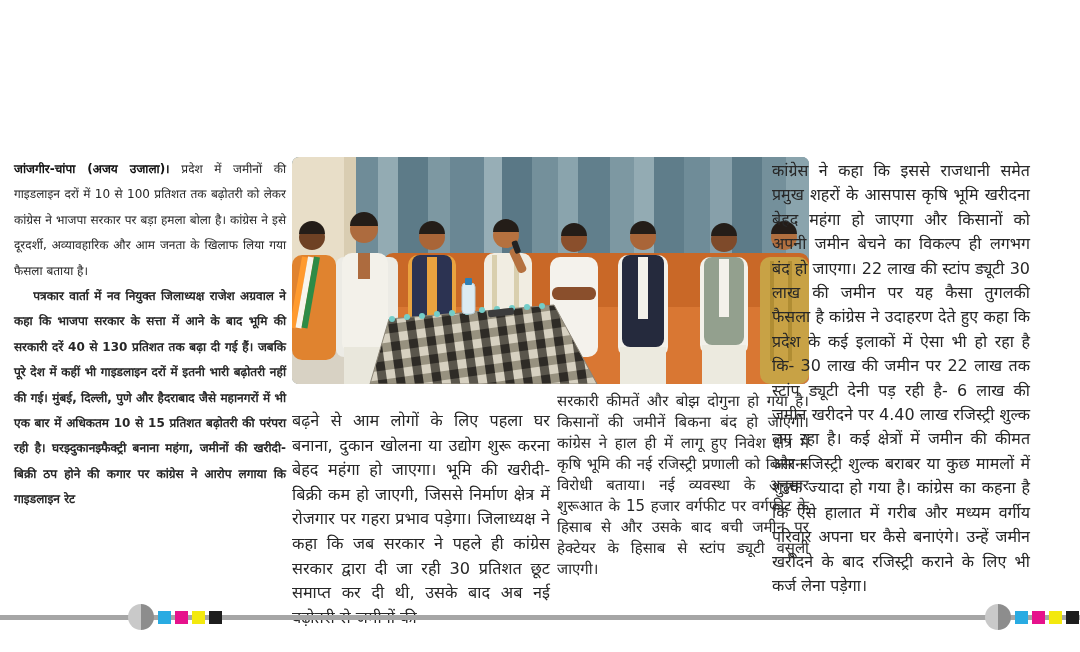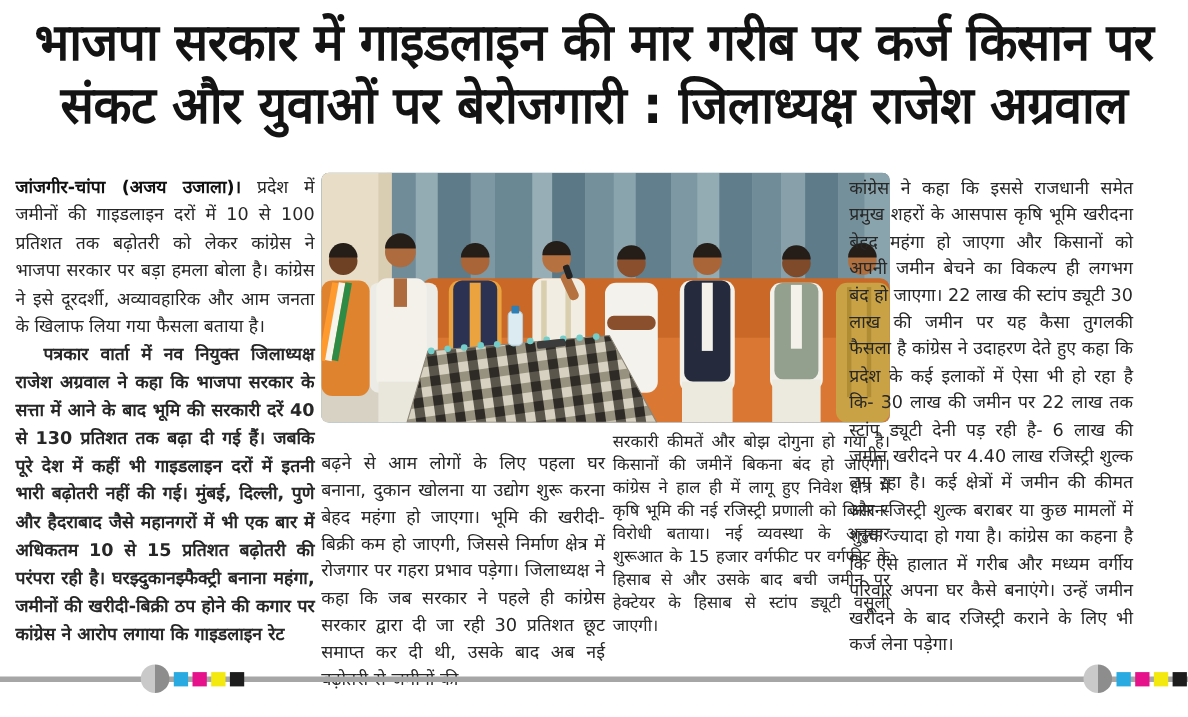--- a/index.html
+++ b/index.html
@@ -8,21 +8,21 @@
     font-family:"DejaVu Sans","Liberation Sans",sans-serif;color:#222;
   }
   .headline{
     position:absolute;top:10px;left:8px;width:1064px;margin:0;
     text-align:center;font-weight:800;color:#131313;
     font-size:45px;line-height:57px;letter-spacing:-0.5px;
   }
   .headline span{display:block;transform:scaleY(1.04);}
   .col{position:absolute;text-align:justify;color:#272727;}
   .col p{margin:0;padding:0;}
-  .col1{left:14px;top:157px;width:272px;font-size:16px;line-height:25.4px;}
+  .col1{left:14px;top:157px;width:272px;font-size:12px;line-height:25.4px;}
   .col2{left:292px;top:409px;width:258px;font-size:16.2px;line-height:24.6px;}
   .col3{left:557px;top:391px;width:252px;font-size:15px;line-height:21px;}
   .col4{left:772px;top:159px;width:258px;font-size:16.0px;line-height:24.4px;}
   .dateline{font-weight:bold;color:#111;}
   .indent{text-indent:1.6em;font-weight:bold;}
   .photo{
     position:absolute;left:292px;top:157px;width:517px;height:227px;margin:0;
     border-radius:7px;overflow:hidden;background:#87a0aa;
   }
   .photo svg{display:block;width:100%;height:100%;}
@@ -39,24 +39,20 @@
   .reg-sq.c{background:#29abe2;}
   .reg-sq.m{background:#e6128c;}
   .reg-sq.y{background:#f3e90e;}
   .reg-sq.k{background:#1d1d1d;}
 </style>
 </head>
 <body>
 
 <div class="sheet">
 
-  <h1 class="headline">
-    <span>भाजपा सरकार में गाइडलाइन की मार गरीब पर कर्ज किसान पर</span>
-    <span>संकट और युवाओं पर बेरोजगारी : जिलाध्यक्ष राजेश अग्रवाल</span>
-  </h1>
 
   <div class="col col1">
     <p><b class="dateline">जांजगीर-चांपा (अजय उजाला)।</b> <span>प्रदेश में जमीनों की गाइडलाइन दरों में 10 से 100 प्रतिशत तक बढ़ोतरी को लेकर कांग्रेस ने भाजपा सरकार पर बड़ा हमला बोला है। कांग्रेस ने इसे दूरदर्शी, अव्यावहारिक और आम जनता के खिलाफ लिया गया फैसला बताया है।</span></p>
     <p class="indent">पत्रकार वार्ता में नव नियुक्त जिलाध्यक्ष राजेश अग्रवाल ने कहा कि भाजपा सरकार के सत्ता में आने के बाद भूमि की सरकारी दरें 40 से 130 प्रतिशत तक बढ़ा दी गई हैं। जबकि पूरे देश में कहीं भी गाइडलाइन दरों में इतनी भारी बढ़ोतरी नहीं की गई। मुंबई, दिल्ली, पुणे और हैदराबाद जैसे महानगरों में भी एक बार में अधिकतम 10 से 15 प्रतिशत बढ़ोतरी की परंपरा रही है। घरझ्दुकानझ्फैक्ट्री बनाना महंगा, जमीनों की खरीदी-बिक्री ठप होने की कगार पर कांग्रेस ने आरोप लगाया कि गाइडलाइन रेट</p>
   </div>
 
   <figure class="photo">
     <svg viewBox="0 0 517 227" preserveAspectRatio="none">
       <defs>
         <pattern id="chk" width="18" height="18" patternUnits="userSpaceOnUse" patternTransform="rotate(-8 200 180)">

